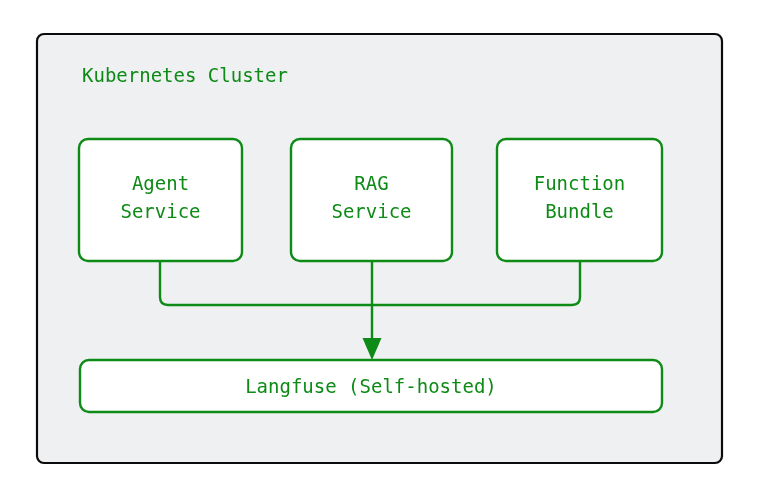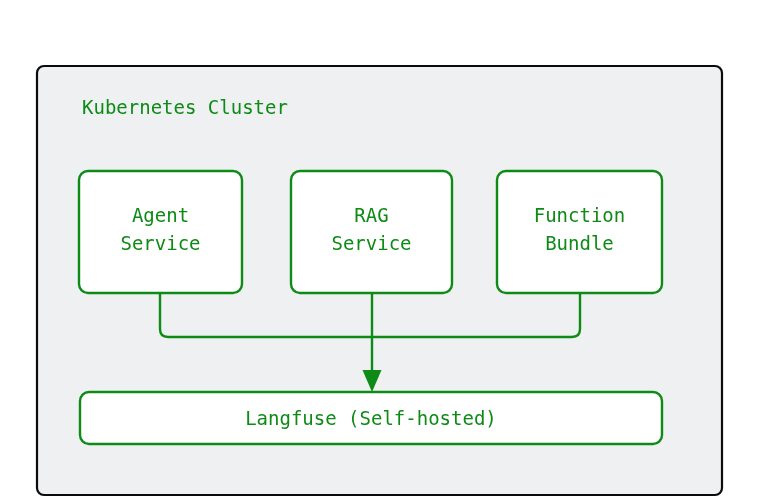--- a/index.html
+++ b/index.html
@@ -11,21 +11,20 @@
     width: 760px;
     height: 500px;
     font-family: "DejaVu Sans Mono", "Liberation Mono", monospace;
     overflow: hidden;
   }
   #diagram-root {
     position: relative;
     width: 760px;
     height: 405px;
     background: #ffffff;
-    margin-top: 32px;
   }
   svg.diagram-canvas {
     display: block;
     width: 760px;
     height: 500px;
   }
   .cluster-shell {
     fill: #eef0f2;
     stroke: #0b0b0b;
     stroke-width: 2.2;

